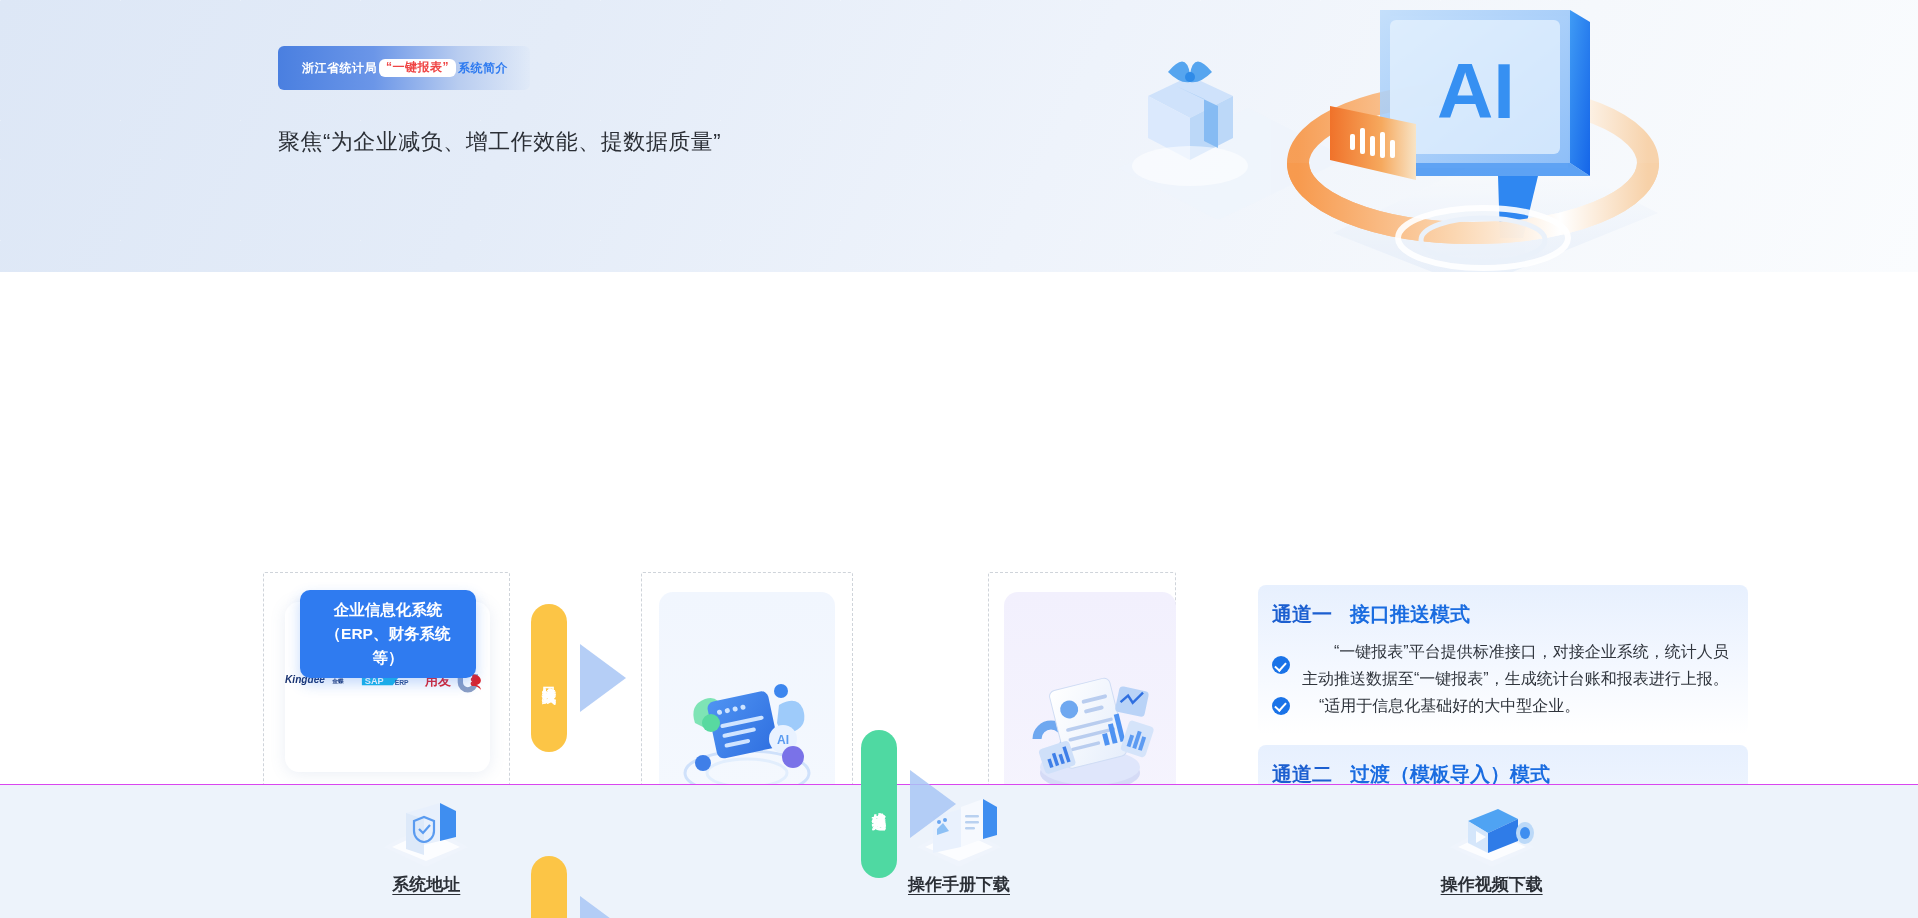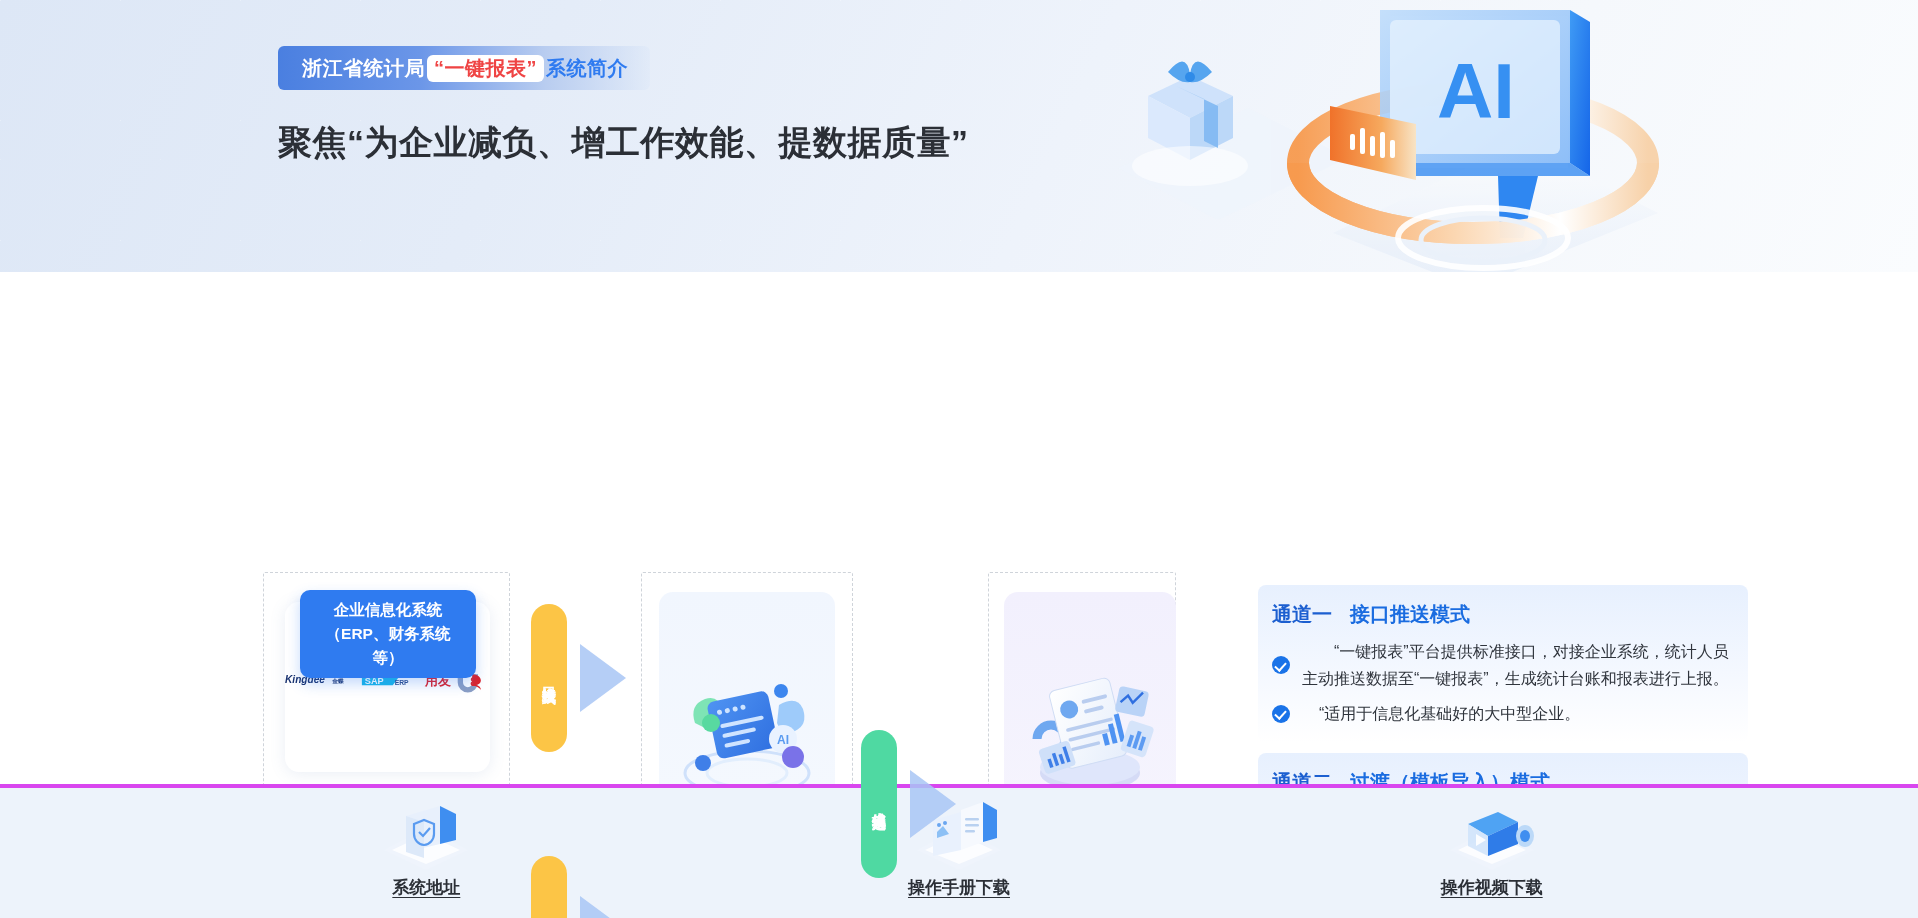--- a/index.html
+++ b/index.html
@@ -26,36 +26,36 @@
     opacity: .55;
     pointer-events: none;
   }
   .banner-left { position: absolute; left: 278px; top: 46px; z-index: 5; }
 
   .title-chip {
     display: inline-flex; align-items: center;
     height: 44px; padding: 0 22px 0 24px;
     border-radius: 6px;
     background: linear-gradient(90deg, #4a7fe0 0%, #6b96e8 38%, #b9cdf0 72%, rgba(214,228,248,0.25) 100%);
-    font-size: 20px; font-weight: 700; color: #ffffff;
+    font-size: 12px; font-weight: 700; color: #ffffff;
     letter-spacing: .5px;
     white-space: nowrap;
   }
   .chip-hl {
     display: inline-block;
     background: #ffffff; color: #ef4444;
     border-radius: 6px;
     padding: 2px 7px; margin: 0 2px;
     line-height: 1.15;
   }
   .chip-tail { color: #2f7bf0; }
 
   .headline {
     margin-top: 26px;
-    font-size: 34px; font-weight: 700; color: #2b2f36;
+    font-size: 22px; font-weight: 400; color: #2b2f36;
     line-height: 52px; letter-spacing: .5px;
     white-space: nowrap;
   }
   .headline .accent { color: #2f7bf0; }
 
   
   .illus { position: absolute; right: 180px; top: -12px; width: 640px; height: 300px; }
 
   
   .main {
@@ -142,21 +142,21 @@
     padding: 16px 18px 16px 14px;
     margin-bottom: 10px;
     background: linear-gradient(180deg, #e7f0fe 0%, #f4f8ff 55%, #ffffff 100%);
   }
   .info-head {
     font-size: 20px; font-weight: 700; color: #1a6ce0;
     margin-bottom: 10px;
     display: flex; gap: 18px; align-items: baseline;
   }
   .info-head .ch-name { color: #1c5fd0; }
-  .bullet-row { display: flex; gap: 12px; align-items: center; margin-bottom: 8px; }
+  .bullet-row { display: flex; gap: 12px; align-items: center; }
   .bullet-row:last-child { margin-bottom: 0; gap: 29px; }
   .check {
     flex: 0 0 auto;
     width: 18px; height: 18px; border-radius: 50%;
     background: #1a73e8;
     position: relative;
   }
   .check::after {
     content: "";
     position: absolute; left: 5px; top: 3.5px;
@@ -168,21 +168,21 @@
     font-size: 16px; color: #2f343c; line-height: 27px;
     text-indent: 2em;
   }
   .bullet-text.single { text-indent: 0; }
 
   
   .footer {
     position: relative;
     width: 1918px; height: 134px;
     background: #edf3fb;
-    border-top: 4px solid #d946ef;
+    border-top: 1px solid #d946ef;
   }
   .links {
     position: absolute; left: 0; right: 0; top: 0; bottom: 0;
     display: flex; justify-content: space-around; align-items: flex-start;
     padding: 0 160px;
   }
   .link-item {
     width: 200px;
     display: flex; flex-direction: column; align-items: center;
     padding-top: 6px;

